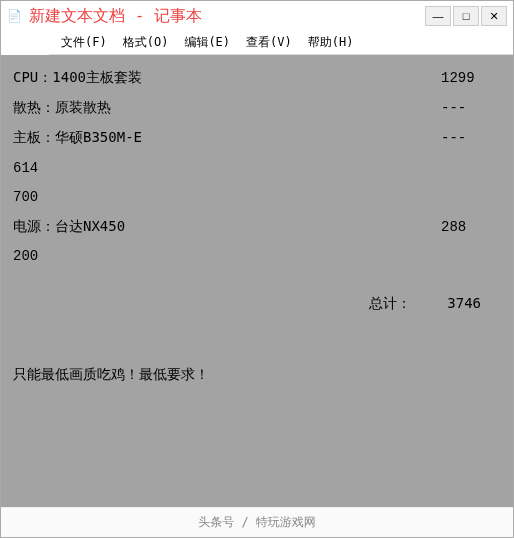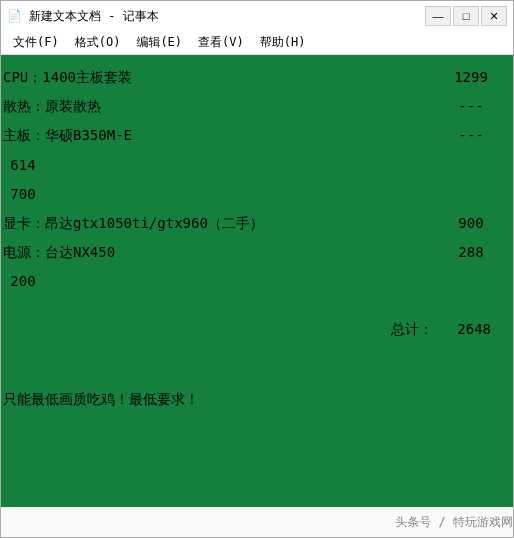--- a/index.html
+++ b/index.html
@@ -45,22 +45,22 @@
     .title-icon {
       width: 16px;
       height: 16px;
       display: flex;
       align-items: center;
       justify-content: center;
       font-size: 12px;
     }
 
     .title-text {
-      font-size: 12px;
-      color: #000000;
+      font-size: 16px;
+      color: #ef4444;
     }
 
     .title-bar-controls {
       display: flex;
       gap: 2px;
     }
 
     .title-btn {
       width: 26px;
       height: 20px;
@@ -74,35 +74,36 @@
       color: #000;
     }
 
     .menu-bar {
       display: flex;
       padding: 2px 4px;
       background: #ffffff;
       border-bottom: 1px solid #ddd;
       height: 24px;
       align-items: center;
+      margin-left: 48px;
     }
 
     .menu-item {
       padding: 2px 8px;
       font-size: 12px;
       color: #000;
       cursor: pointer;
       white-space: nowrap;
     }
 
     .content-area {
       flex: 1;
-      padding: 8px 2px;
+      padding: 8px 12px;
       overflow-y: auto;
-      background: #15803d;
+      background: #a3a3a3;
       font-size: 14px;
       line-height: 1.8;
       color: #000;
     }
 
     .pc-table {
       width: 100%;
     }
 
     .pc-row {
@@ -112,56 +113,57 @@
       padding: 2px 0;
     }
 
     .pc-label {
       flex: 1;
       color: #000;
     }
 
     .pc-price {
       min-width: 60px;
-      text-align: center;
+      text-align: left;
       color: #000;
       padding-right: 20px;
+      font-family: Liberation Mono, monospace;
     }
 
     .spacer {
       height: 16px;
     }
 
     .total-row {
       display: flex;
       justify-content: flex-end;
       align-items: baseline;
       padding: 4px 0;
       padding-right: 20px;
-      gap: 8px;
+      gap: 20px;
     }
 
     .total-label {
       color: #000;
     }
 
     .total-value {
       color: #000;
       min-width: 50px;
       text-align: right;
     }
 
     .note-text {
       margin-top: 9px;
       color: #000;
       font-size: 14px;
     }
 
     .watermark {
-      text-align: right;
+      text-align: center;
       padding: 6px 0;
       font-size: 12px;
       color: #888;
       border-top: 1px solid #eee;
       background: #fafafa;
     }
 
     
     .content-area::-webkit-scrollbar {
       width: 14px;
@@ -218,40 +220,36 @@
       </div>
 
       <div class="pc-row">
         <span class="pc-price">614</span>
       </div>
 
       <div class="pc-row">
         <span class="pc-price">700</span>
       </div>
 
-      <div class="pc-row">
-        <span class="pc-label">显卡：昂达gtx1050ti/gtx960（二手）</span>
-        <span class="pc-price">900</span>
-      </div>
 
       <div class="pc-row">
         <span class="pc-label">电源：台达NX450</span>
         <span class="pc-price">288</span>
       </div>
 
       <div class="pc-row">
         <span class="pc-price">200</span>
       </div>
     </div>
 
     <div class="spacer"></div>
 
     <div class="total-row">
       <span class="total-label">总计：</span>
-      <span class="total-value">2648</span>
+      <span class="total-value">3746</span>
     </div>
 
     <div class="spacer"></div>
     <div class="spacer"></div>
 
     <div class="note-text">只能最低画质吃鸡！最低要求！</div>
   </div>
 
   <div class="watermark">头条号 / 特玩游戏网</div>
 </div>

